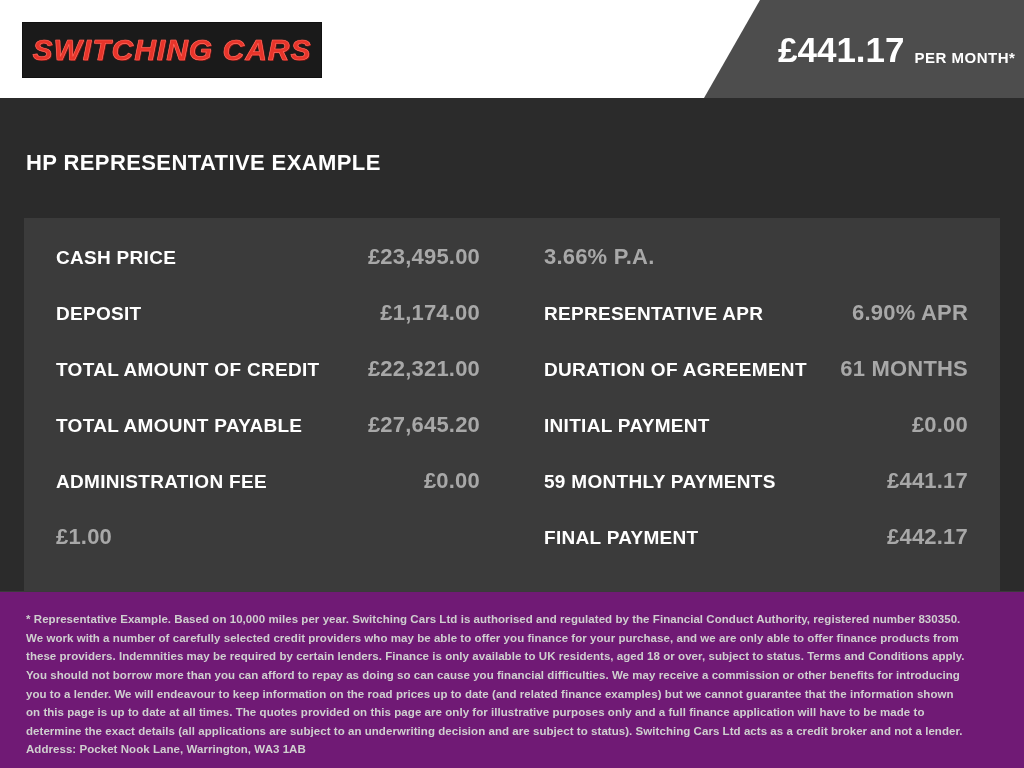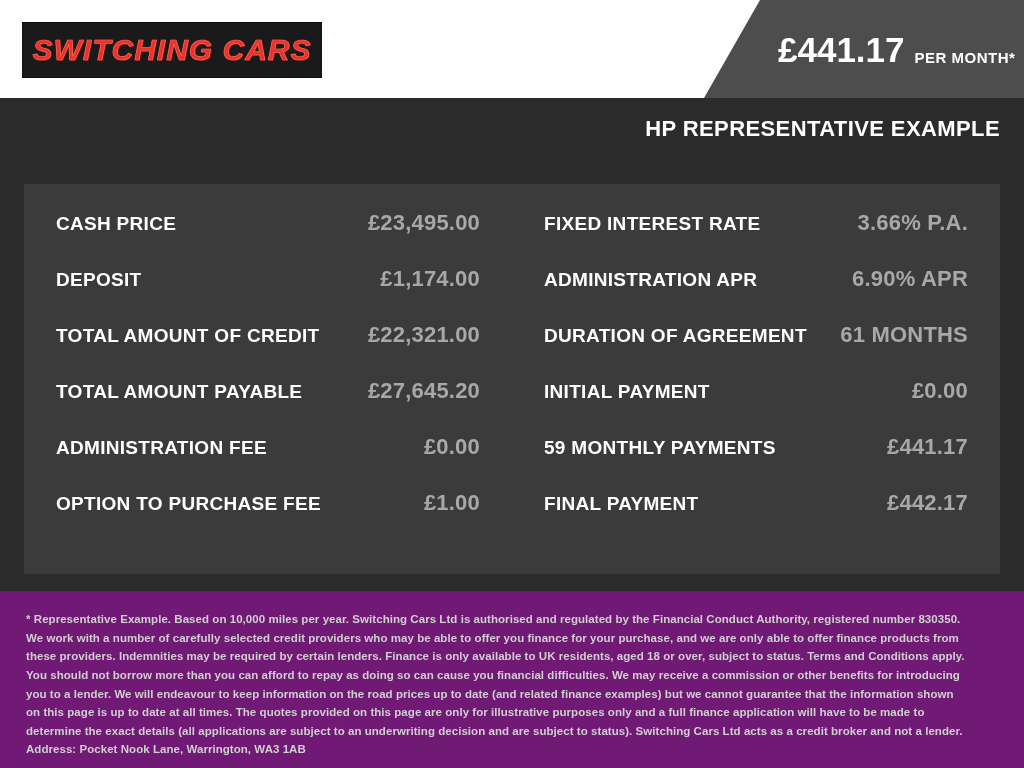--- a/index.html
+++ b/index.html
@@ -84,23 +84,22 @@
     width: 1024px;
     height: 493px;
     background: #2b2b2b;
     padding: 0 24px;
   }
   .section-title {
     color: #ffffff;
     font-size: 22px;
     font-weight: bold;
     letter-spacing: 0.4px;
-    padding-top: 18px;
+    padding-top: 52px;
     padding-left: 2px;
-    text-align: right;
   }
   .columns {
     display: flex;
     margin-top: 42px;
     text-align: center;
   }
   .col {
     flex: 1;
     background: #3b3b3b;
     padding: 26px 32px 28px 32px;
@@ -179,32 +178,30 @@
         </div>
         <div class="row">
           <span class="row-label">TOTAL AMOUNT PAYABLE</span>
           <span class="row-value">£27,645.20</span>
         </div>
         <div class="row">
           <span class="row-label">ADMINISTRATION FEE</span>
           <span class="row-value">£0.00</span>
         </div>
         <div class="row">
-          <span class="row-label">OPTION TO PURCHASE FEE</span>
           <span class="row-value">£1.00</span>
         </div>
       </div>
 
       <div class="col">
         <div class="row">
-          <span class="row-label">FIXED INTEREST RATE</span>
           <span class="row-value">3.66% P.A.</span>
         </div>
         <div class="row">
-          <span class="row-label">ADMINISTRATION APR</span>
+          <span class="row-label">REPRESENTATIVE APR</span>
           <span class="row-value">6.90% APR</span>
         </div>
         <div class="row">
           <span class="row-label">DURATION OF AGREEMENT</span>
           <span class="row-value">61 MONTHS</span>
         </div>
         <div class="row">
           <span class="row-label">INITIAL PAYMENT</span>
           <span class="row-value">£0.00</span>
         </div>

